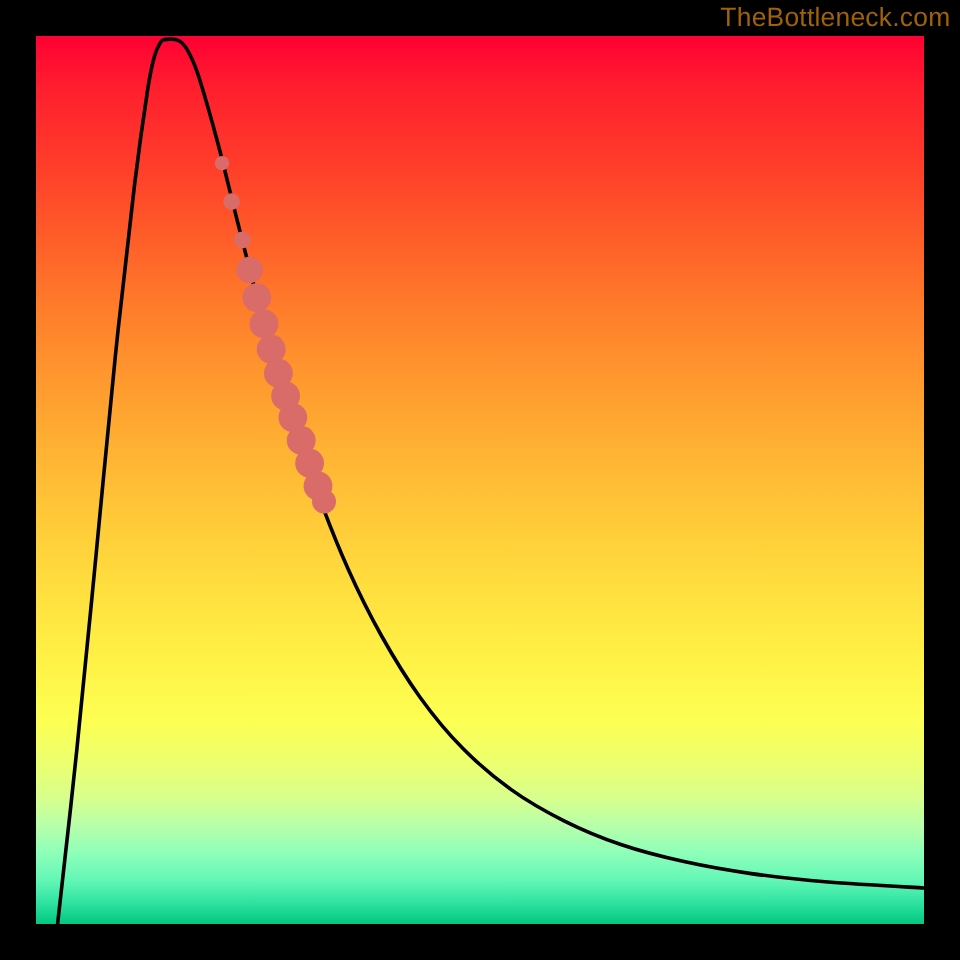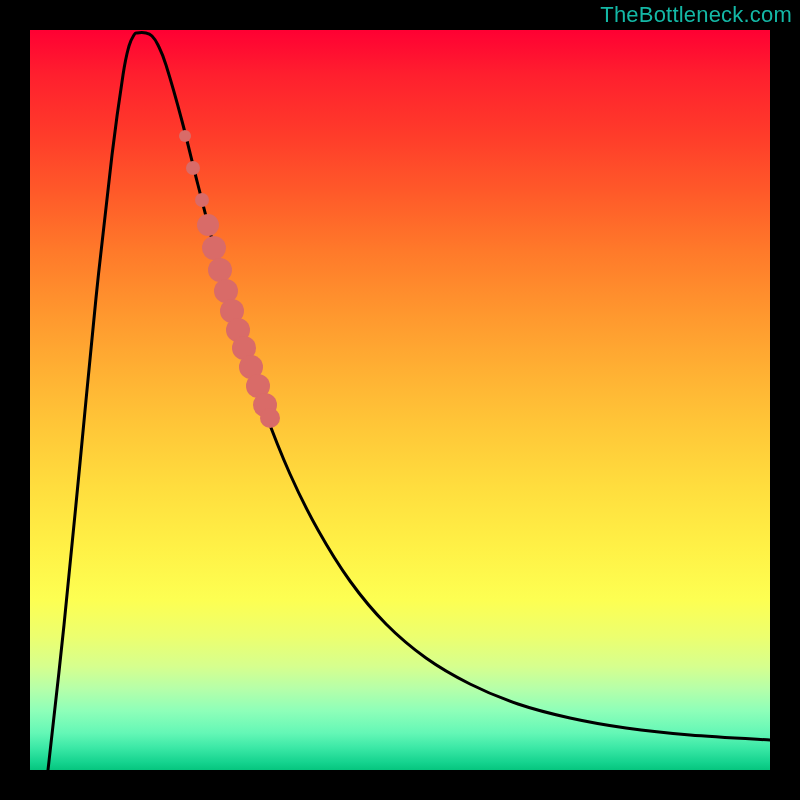--- a/index.html
+++ b/index.html
@@ -57,21 +57,21 @@
     position: absolute;
     left: 0; top: 0;
     width: 740px;
     height: 740px;
     overflow: visible;
   }
   .watermark {
     position: absolute;
     top: 2px;
     right: 8px;
-    color: #14b8a6;
+    color: #a16207;
     font-size: 22px;
     font-weight: 500;
     letter-spacing: 0.2px;
     user-select: none;
   }
 </style>
 </head>
 <body>
 
 <div class="frame">

